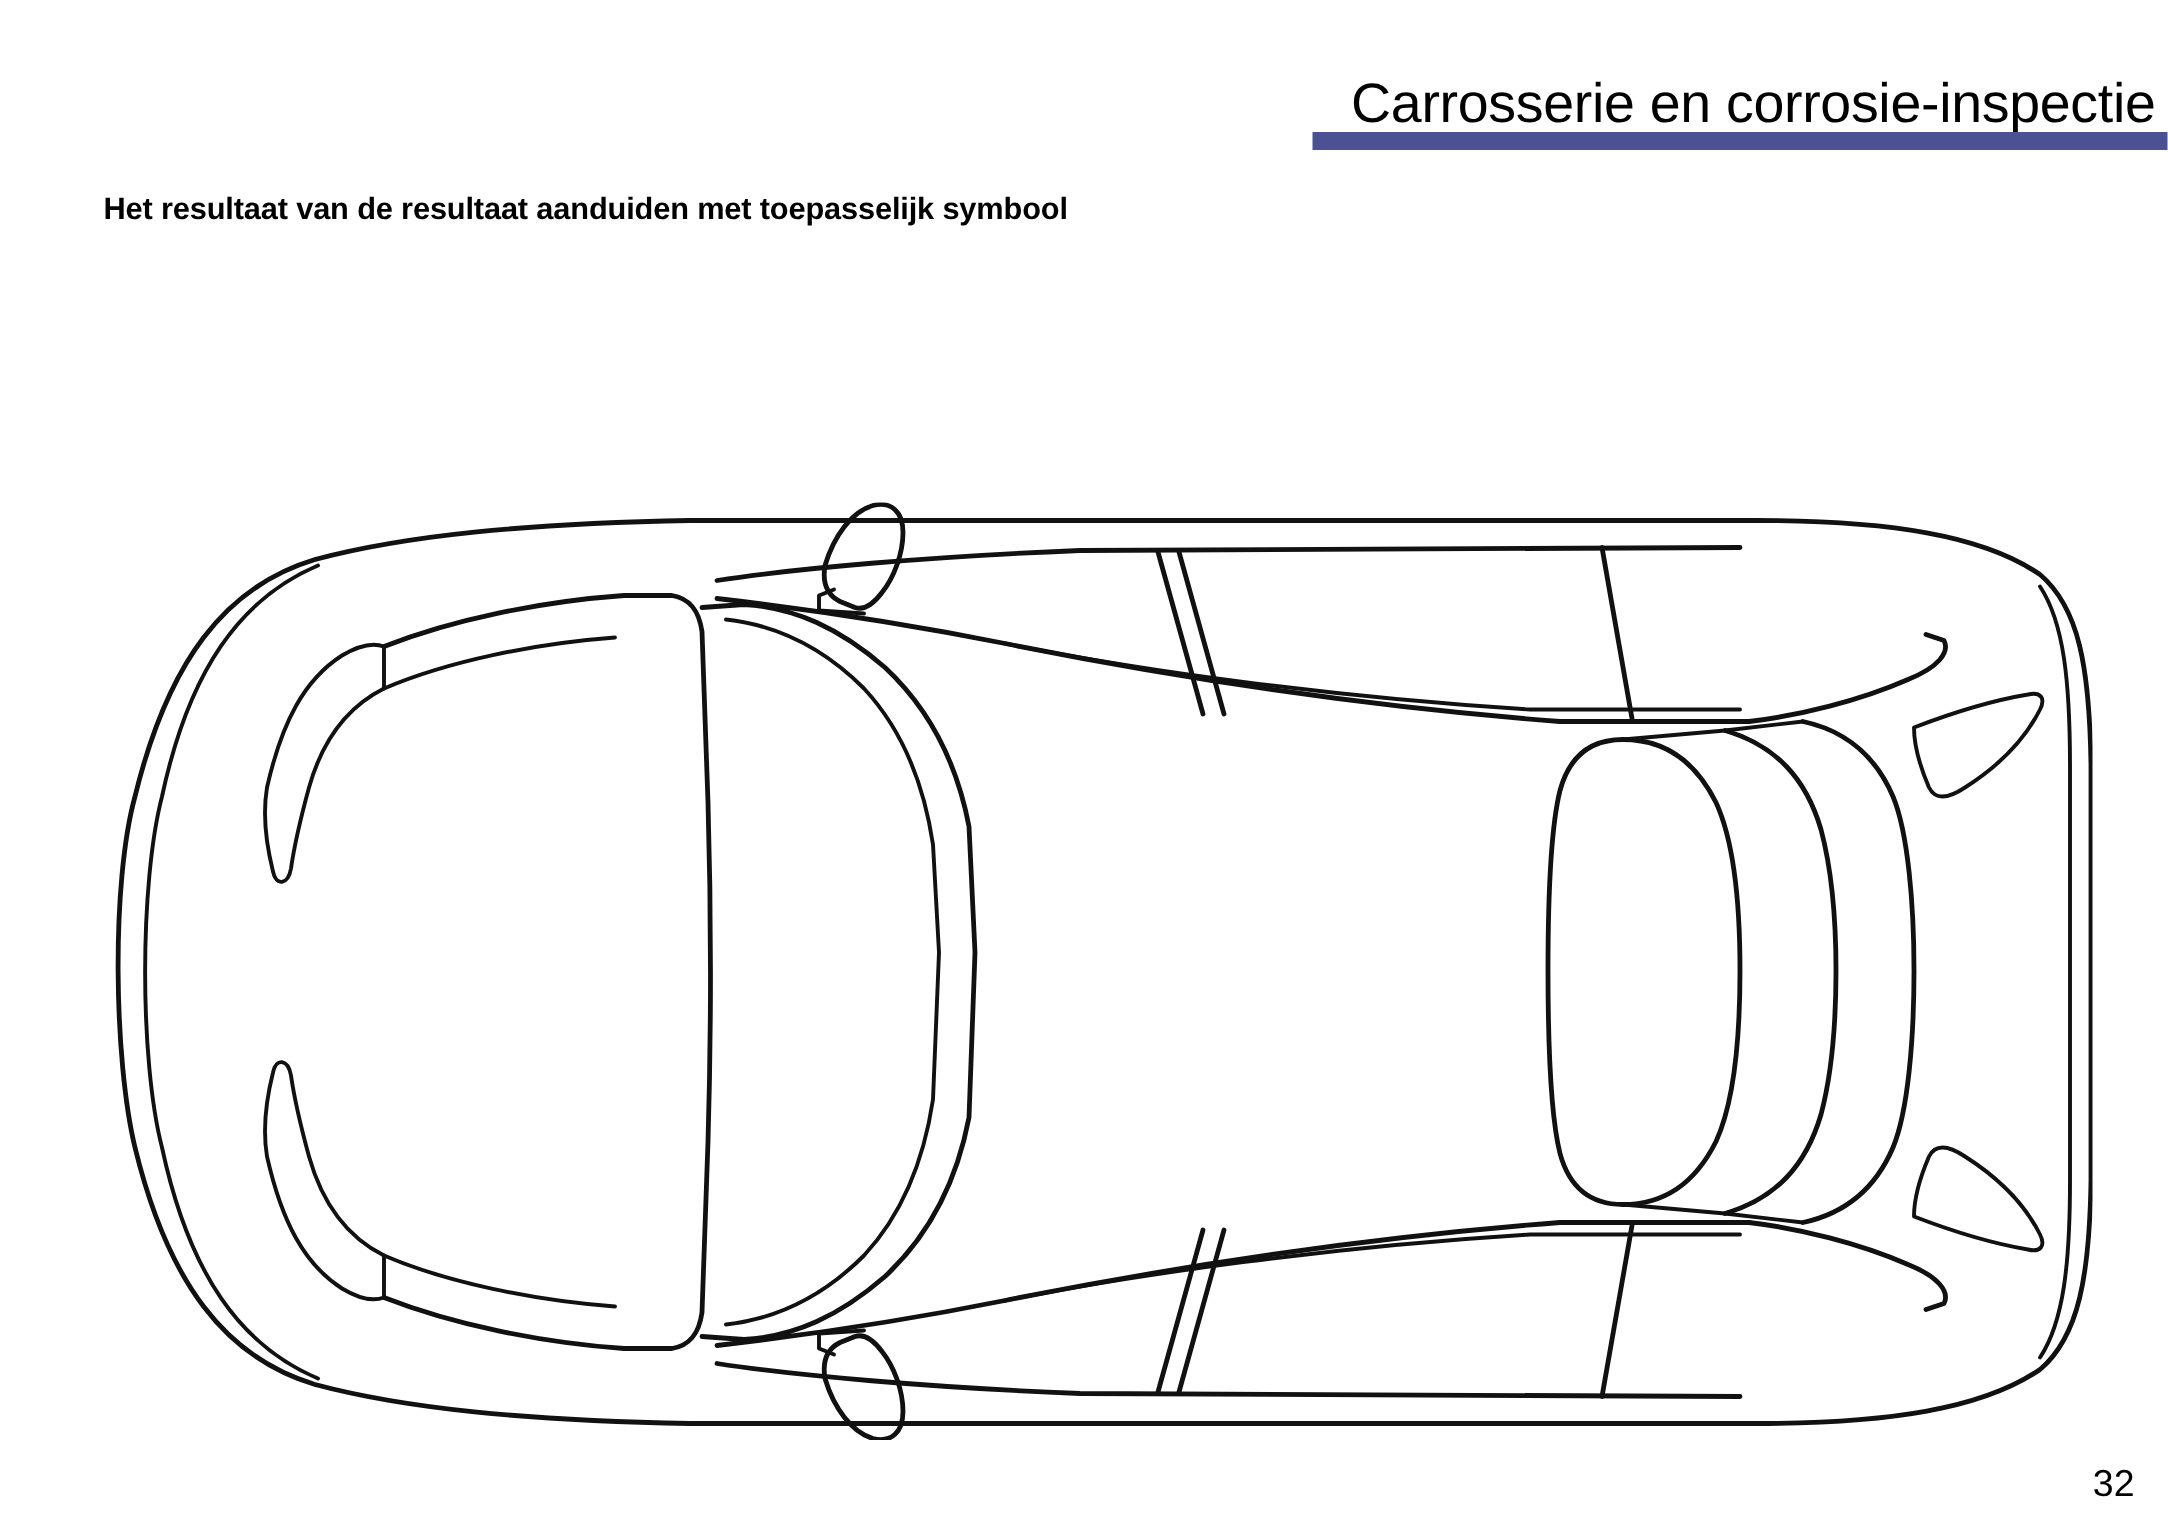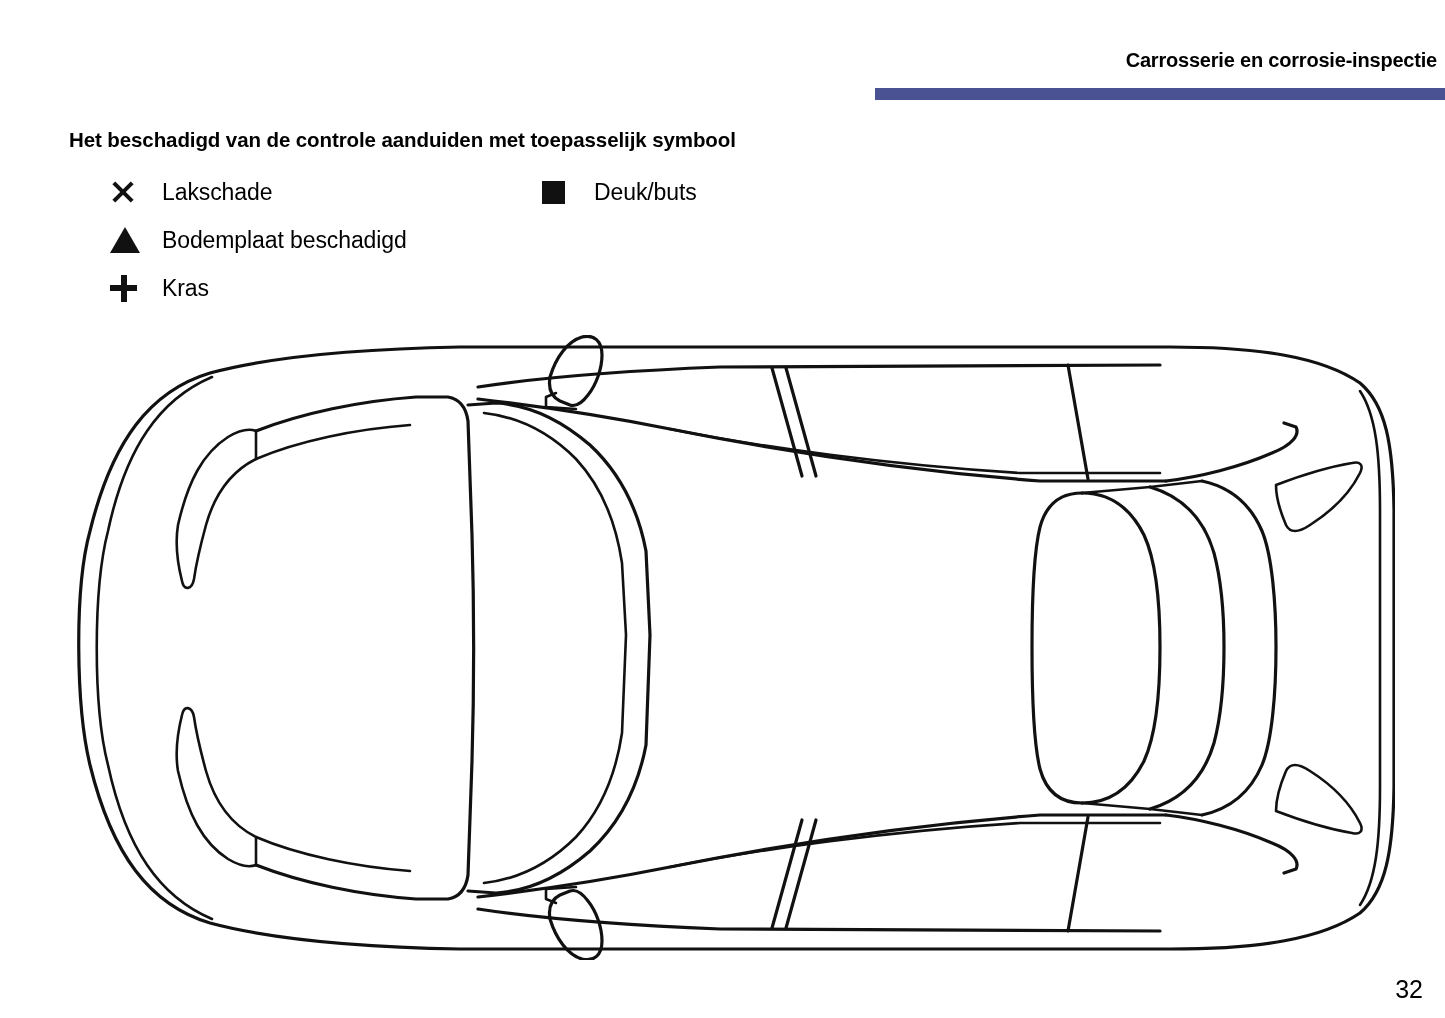--- a/index.html
+++ b/index.html
@@ -21,22 +21,22 @@
     position: absolute;
     top: 0;
     left: 0;
     width: 1445px;
     height: 110px;
   }
   #header-title {
     position: absolute;
     right: 8px;
     top: 50px;
-    font-size: 20px;
-    font-weight: bold;
+    font-size: 37px;
+    font-weight: normal;
     letter-spacing: -0.2px;
     white-space: nowrap;
     text-align: center;
     line-height: 1;
   }
   #header-rule {
     position: absolute;
     left: 875px;
     top: 88px;
     width: 570px;
@@ -181,57 +181,27 @@
   }
 </style>
 </head>
 <body>
 
 <div id="header">
   <div id="header-title">Carrosserie en corrosie-inspectie</div>
   <div id="header-rule" style="background: rgb(74, 82, 148);"></div>
 </div>
 
-<div id="instruction">Het beschadigd van de controle aanduiden met toepasselijk symbool</div>
+<div id="instruction">Het resultaat van de resultaat aanduiden met toepasselijk symbool</div>
 
 <div id="legend">
 
-  <div class="legend-col" id="legend-col-left">
-
-    <div class="legend-row">
-      <span class="legend-symbol">
-        <span class="sym-x"></span>
-      </span>
-      <span class="legend-label">Lakschade</span>
-    </div>
-
-    <div class="legend-row">
-      <span class="legend-symbol">
-        <span class="sym-triangle"></span>
-      </span>
-      <span class="legend-label">Bodemplaat beschadigd</span>
-    </div>
-
-    <div class="legend-row">
-      <span class="legend-symbol">
-        <span class="sym-plus"></span>
-      </span>
-      <span class="legend-label">Kras</span>
-    </div>
-
-  </div>
 
   <div class="legend-col" id="legend-col-right">
 
-    <div class="legend-row">
-      <span class="legend-symbol">
-        <span class="sym-square"></span>
-      </span>
-      <span class="legend-label">Deuk/buts</span>
-    </div>
 
 
   </div>
 </div>
 
 <div id="car-diagram">
   <svg viewBox="0 0 1335 625" preserveAspectRatio="xMidYMid meet">
 
     <path class="car-line" d="M 150 38
          C 210 22, 290 14, 400 12

